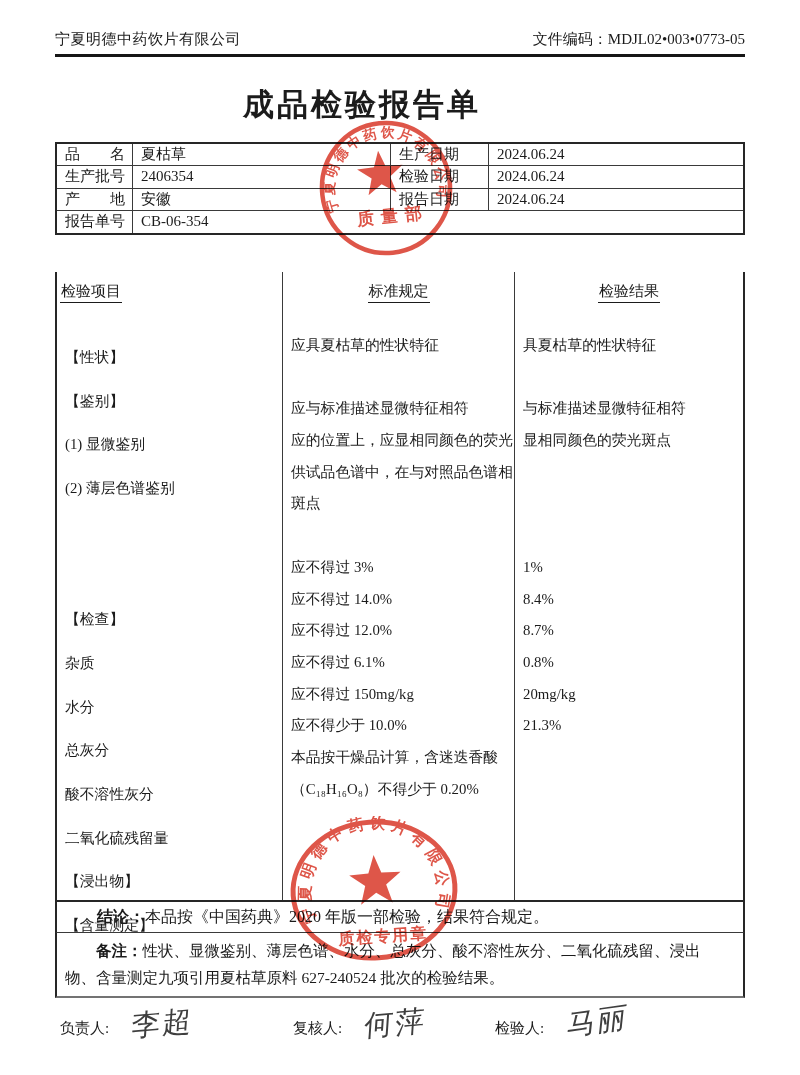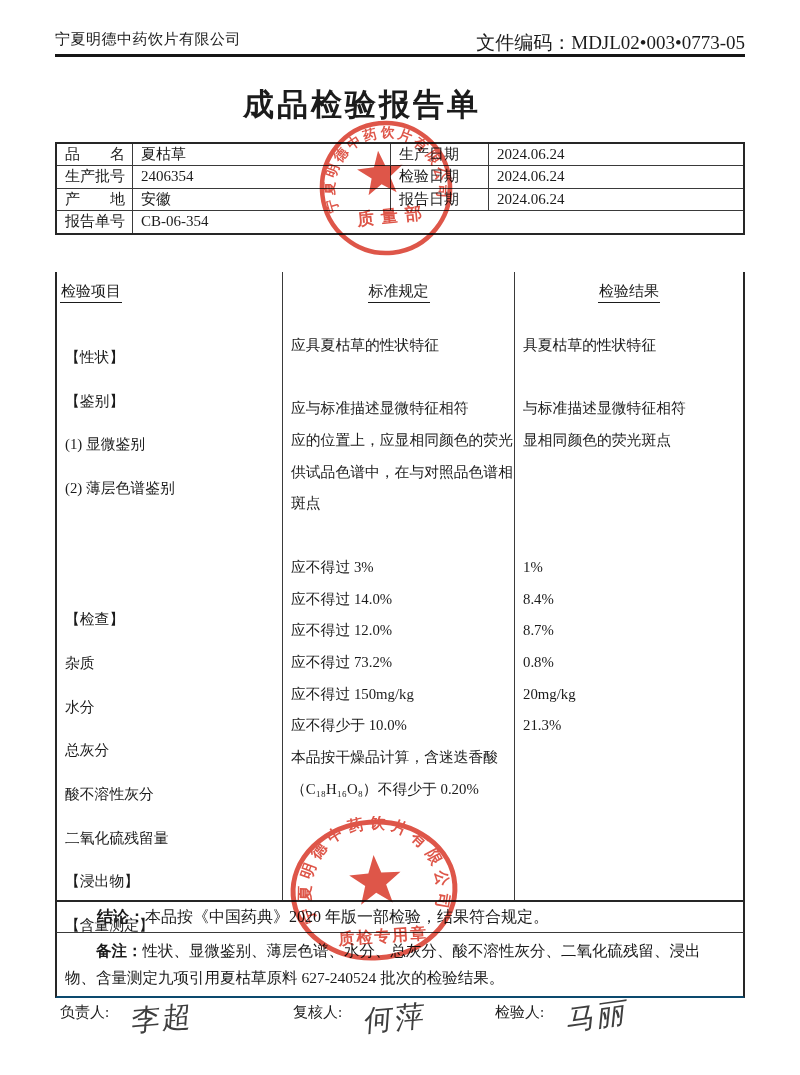--- a/index.html
+++ b/index.html
@@ -3,21 +3,21 @@
 <meta charset="utf-8">
 <style>
   html,body{margin:0;padding:0;background:#888;}
   .page{
     position:relative;width:800px;height:1075px;background:#ffffff;
     font-family:"Liberation Serif","DejaVu Serif",serif;color:#1b1b1b;
     overflow:hidden;margin:0 auto;
   }
   
   .hdr-company{position:absolute;left:55px;top:30px;font-size:15px;letter-spacing:.5px;}
-  .hdr-code{position:absolute;right:55px;top:30px;font-size:19px;}
+  .hdr-code{position:absolute;right:55px;top:30px;font-size:15px;}
   .hdr-rule{position:absolute;left:55px;top:54px;width:690px;height:3px;background:#161616;}
   
   .title{position:absolute;left:0;top:84px;width:724px;text-align:center;
     font-size:31px;font-weight:bold;letter-spacing:3px;}
   
   .info-table{position:absolute;left:55px;top:142px;width:690px;height:93px;
     box-sizing:border-box;border:2px solid #262626;display:grid;
     grid-template-columns:76px 258px 98px 254px;grid-template-rows:repeat(4,1fr);
     font-size:15px;}
   .info-table .cell{box-sizing:border-box;border-right:1px solid #3a3a3a;border-bottom:1px solid #3a3a3a;
@@ -39,27 +39,27 @@
   .lines{padding-top:18px;}
   .tl{height:31.7px;line-height:31.7px;white-space:nowrap;overflow:visible;}
   .c1 .tl{padding-left:8px;margin-top:12px;}
   .c2 .tl{padding-left:8px;}
   .c3 .tl{padding-left:8px;}
   
   .concl-row{position:absolute;left:55px;top:902px;width:690px;height:31px;box-sizing:border-box;
     border-left:2px solid #262626;border-right:2px solid #262626;border-bottom:1px solid #3a3a3a;
     line-height:29px;font-size:16px;padding:0 8px;white-space:nowrap;}
   .note-row{position:absolute;left:55px;top:933px;width:690px;height:65px;box-sizing:border-box;
-    border-left:2px solid #262626;border-right:2px solid #262626;border-bottom:2px solid #0c4a6e;
+    border-left:2px solid #262626;border-right:2px solid #262626;border-bottom:2px solid #737373;
     font-size:15.5px;line-height:27px;padding:4px 16px 0 8px;}
   .ind{ text-indent:2em; }
   .blabel{font-weight:bold;}
   
   .sig-row{position:absolute;left:55px;top:1003px;width:690px;height:62px;font-size:15px;}
-  .sig-group{position:absolute;top:0;height:50px;display:flex;align-items:flex-start;}
+  .sig-group{position:absolute;top:0;height:50px;display:flex;align-items:center;}
   .sig-g1{left:5px;} .sig-g2{left:238px;} .sig-g3{left:440px;}
   .sig{display:inline-block;margin-left:22px;font-size:29px;color:#2a2a2a;
     transform:rotate(-5deg) skewX(-9deg) translateY(-4px);letter-spacing:2px;opacity:.9;}
   .sig-g3 .sig{transform:rotate(-8deg) skewX(-14deg) translateY(-6px);}
   
   .stamp{position:absolute;mix-blend-mode:multiply;opacity:.86;pointer-events:none;}
   .stamp1{left:314px;top:116px;}
   .stamp2{left:286px;top:816px;}
   .stamp text{fill:var(--stamp-color,#d93a2b);}
   .stamp .ring{stroke:var(--stamp-color,#d93a2b);fill:none;}
@@ -127,21 +127,21 @@
         <div class="tl">应具夏枯草的性状特征</div>
         <div class="tl"></div>
         <div class="tl">应与标准描述显微特征相符</div>
         <div class="tl">应的位置上，应显相同颜色的荧光</div>
         <div class="tl">供试品色谱中，在与对照品色谱相</div>
         <div class="tl">斑点</div>
         <div class="tl"></div>
         <div class="tl">应不得过 3%</div>
         <div class="tl">应不得过 14.0%</div>
         <div class="tl">应不得过 12.0%</div>
-        <div class="tl">应不得过 73.2%</div>
+        <div class="tl">应不得过 6.1%</div>
         <div class="tl">应不得过 150mg/kg</div>
         <div class="tl">应不得少于 10.0%</div>
         <div class="tl">本品按干燥品计算，含迷迭香酸</div>
         <div class="tl">（C₁₈H₁₆O₈）不得少于 0.20%</div>
       </div>
     </div>
     <div class="tcol c3">
       <div class="th">
           <span>检验结果</span>
         </div>

